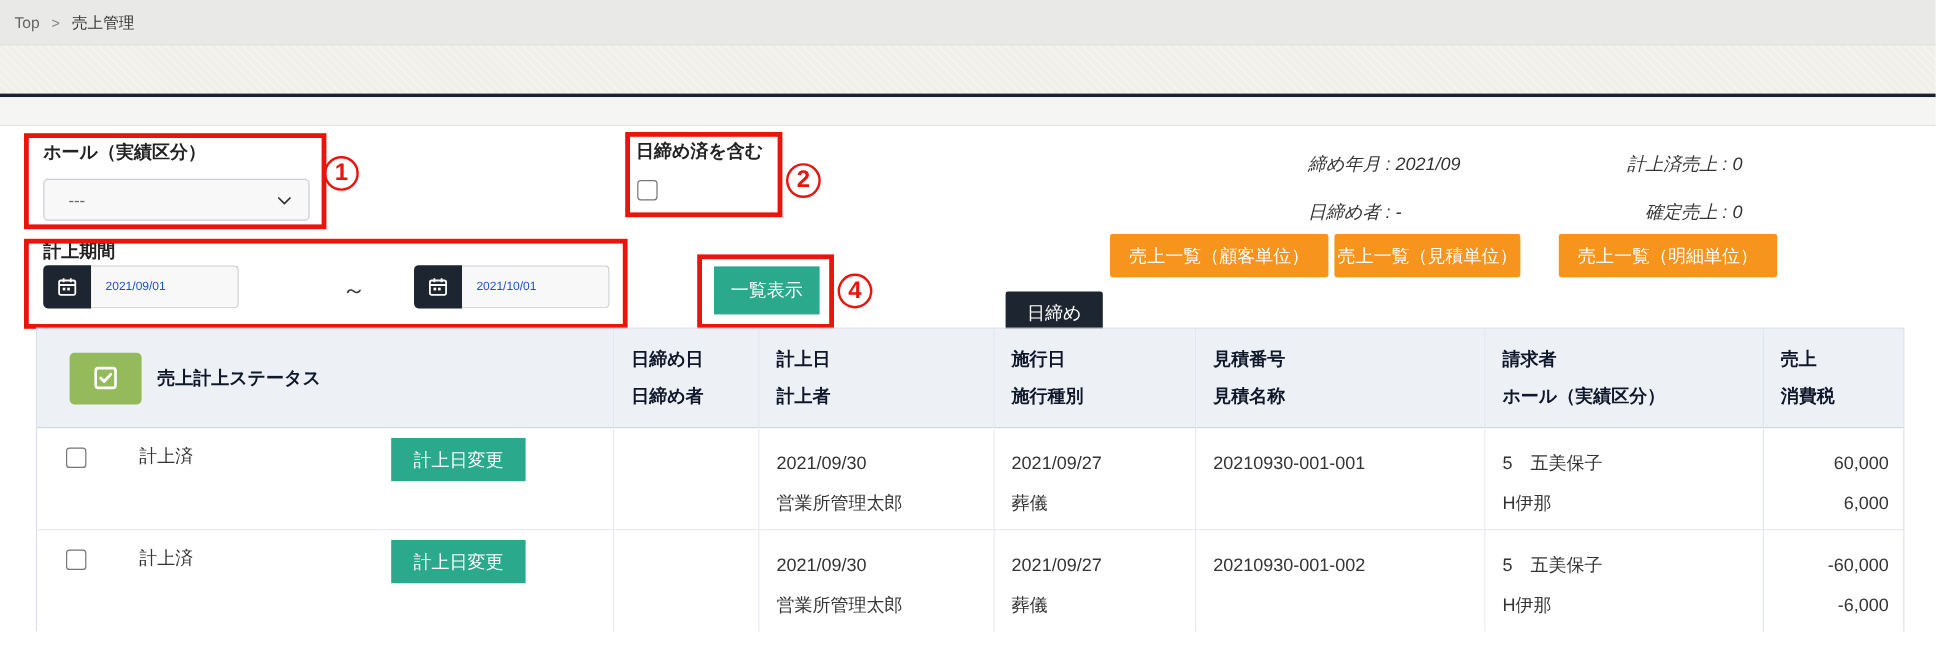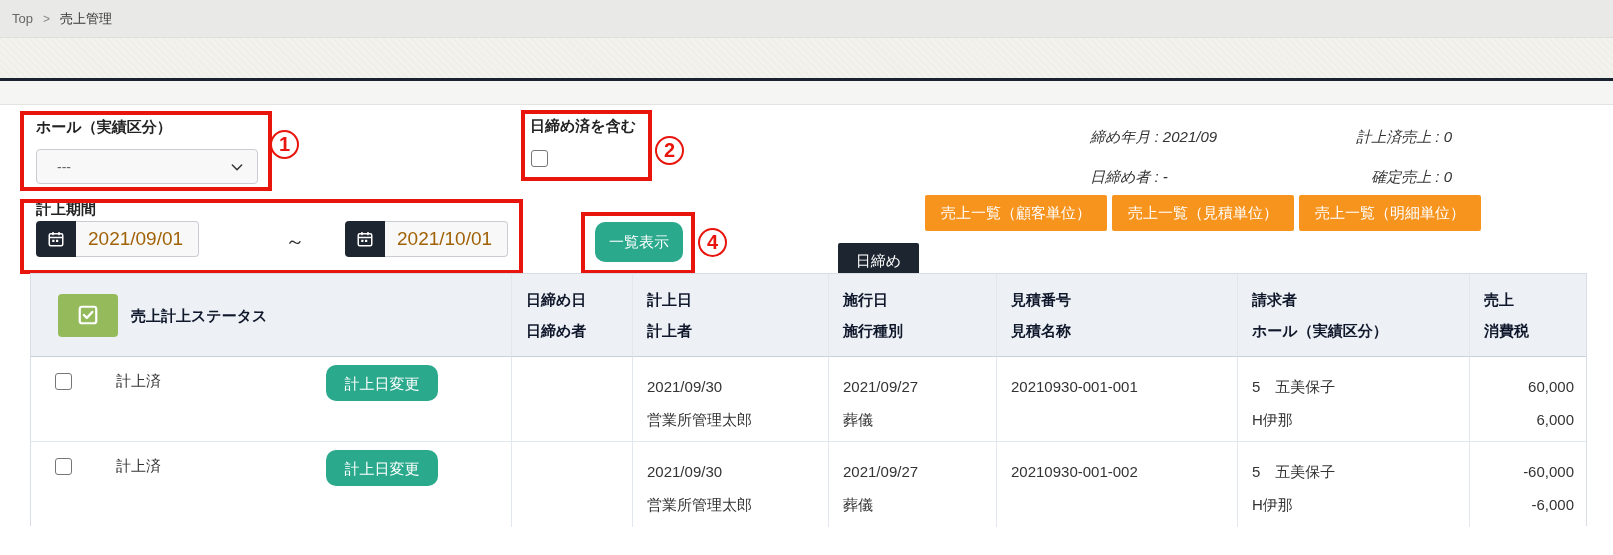--- a/index.html
+++ b/index.html
@@ -41,26 +41,26 @@
   
   .cb{appearance:none;-webkit-appearance:none;width:17px;height:17px;margin:0;
       border:1.5px solid #767676;border-radius:3px;background:#fff;cursor:pointer;}
 
   
   .date-group{display:flex;height:36px;}
   .date-icon{width:40px;height:36px;background:#1d2530;border-radius:4px 0 0 4px;
              display:flex;align-items:center;justify-content:center;cursor:pointer;}
   .date-input{width:123px;height:36px;background:#f8f8f8;border:1px solid #c9cdd2;border-left:none;
               border-radius:0 4px 4px 0;display:flex;align-items:center;padding-left:12px;
-              box-sizing:border-box;color:#a16207;font-size:19px;}
+              box-sizing:border-box;color:#1d4ed8;font-size:10px;}
   .tilde{font-size:20px;color:#333;}
 
   
   .btn{display:flex;align-items:center;justify-content:center;color:#fff;
-       font-size:15px;cursor:pointer;border-radius:10px;box-sizing:border-box;}
+       font-size:15px;cursor:pointer;border-radius:0;box-sizing:border-box;}
   .btn-teal{background:#2aa98c;}
   .btn-dark{background:#1d2530;border-radius:2px;margin-top:48px;}
   .btn-orange{background:#f7941e;border-radius:2px;}
   .btn-green{background:#94ba5c;border-radius:4px;}
 
   
   .sumline{left:1090px;width:362px;display:flex;justify-content:space-between;
            font-size:15px;color:#333;font-style:italic;}
 
   
@@ -158,21 +158,21 @@
     <span>
       <span>日締め者 :</span> <span>-</span>
     </span>
     <span>
       <span>確定売上 :</span> <span>0</span>
     </span>
   </div>
 
   <div class="abs btn btn-dark" style="left:838px;top:195px;width:81px;height:36px;">日締め</div>
   <div class="abs btn btn-orange" style="left:925px;top:195px;width:182px;height:36px;">売上一覧（顧客単位）</div>
-  <div class="abs btn btn-orange" style="left:1112px;top:195px;width:182px;height:36px;">売上一覧（見積単位）</div>
+  <div class="abs btn btn-orange" style="left:1112px;top:195px;width:155px;height:36px;">売上一覧（見積単位）</div>
   <div class="abs btn btn-orange" style="left:1299px;top:195px;width:182px;height:36px;">売上一覧（明細単位）</div>
 
   <div class="abs tbl">
 
     <div class="cell th th-status">
       <div class="btn btn-green selall">
         <svg width="22" height="22" viewBox="0 0 24 24">
           <rect x="3" y="3" width="18" height="18" rx="2.5" fill="none" stroke="#fff" stroke-width="2.4"></rect>
           <path d="M7.5 12l3.2 3.2 6-6.5" fill="none" stroke="#fff" stroke-width="2.6" stroke-linecap="round" stroke-linejoin="round"></path>
         </svg>

